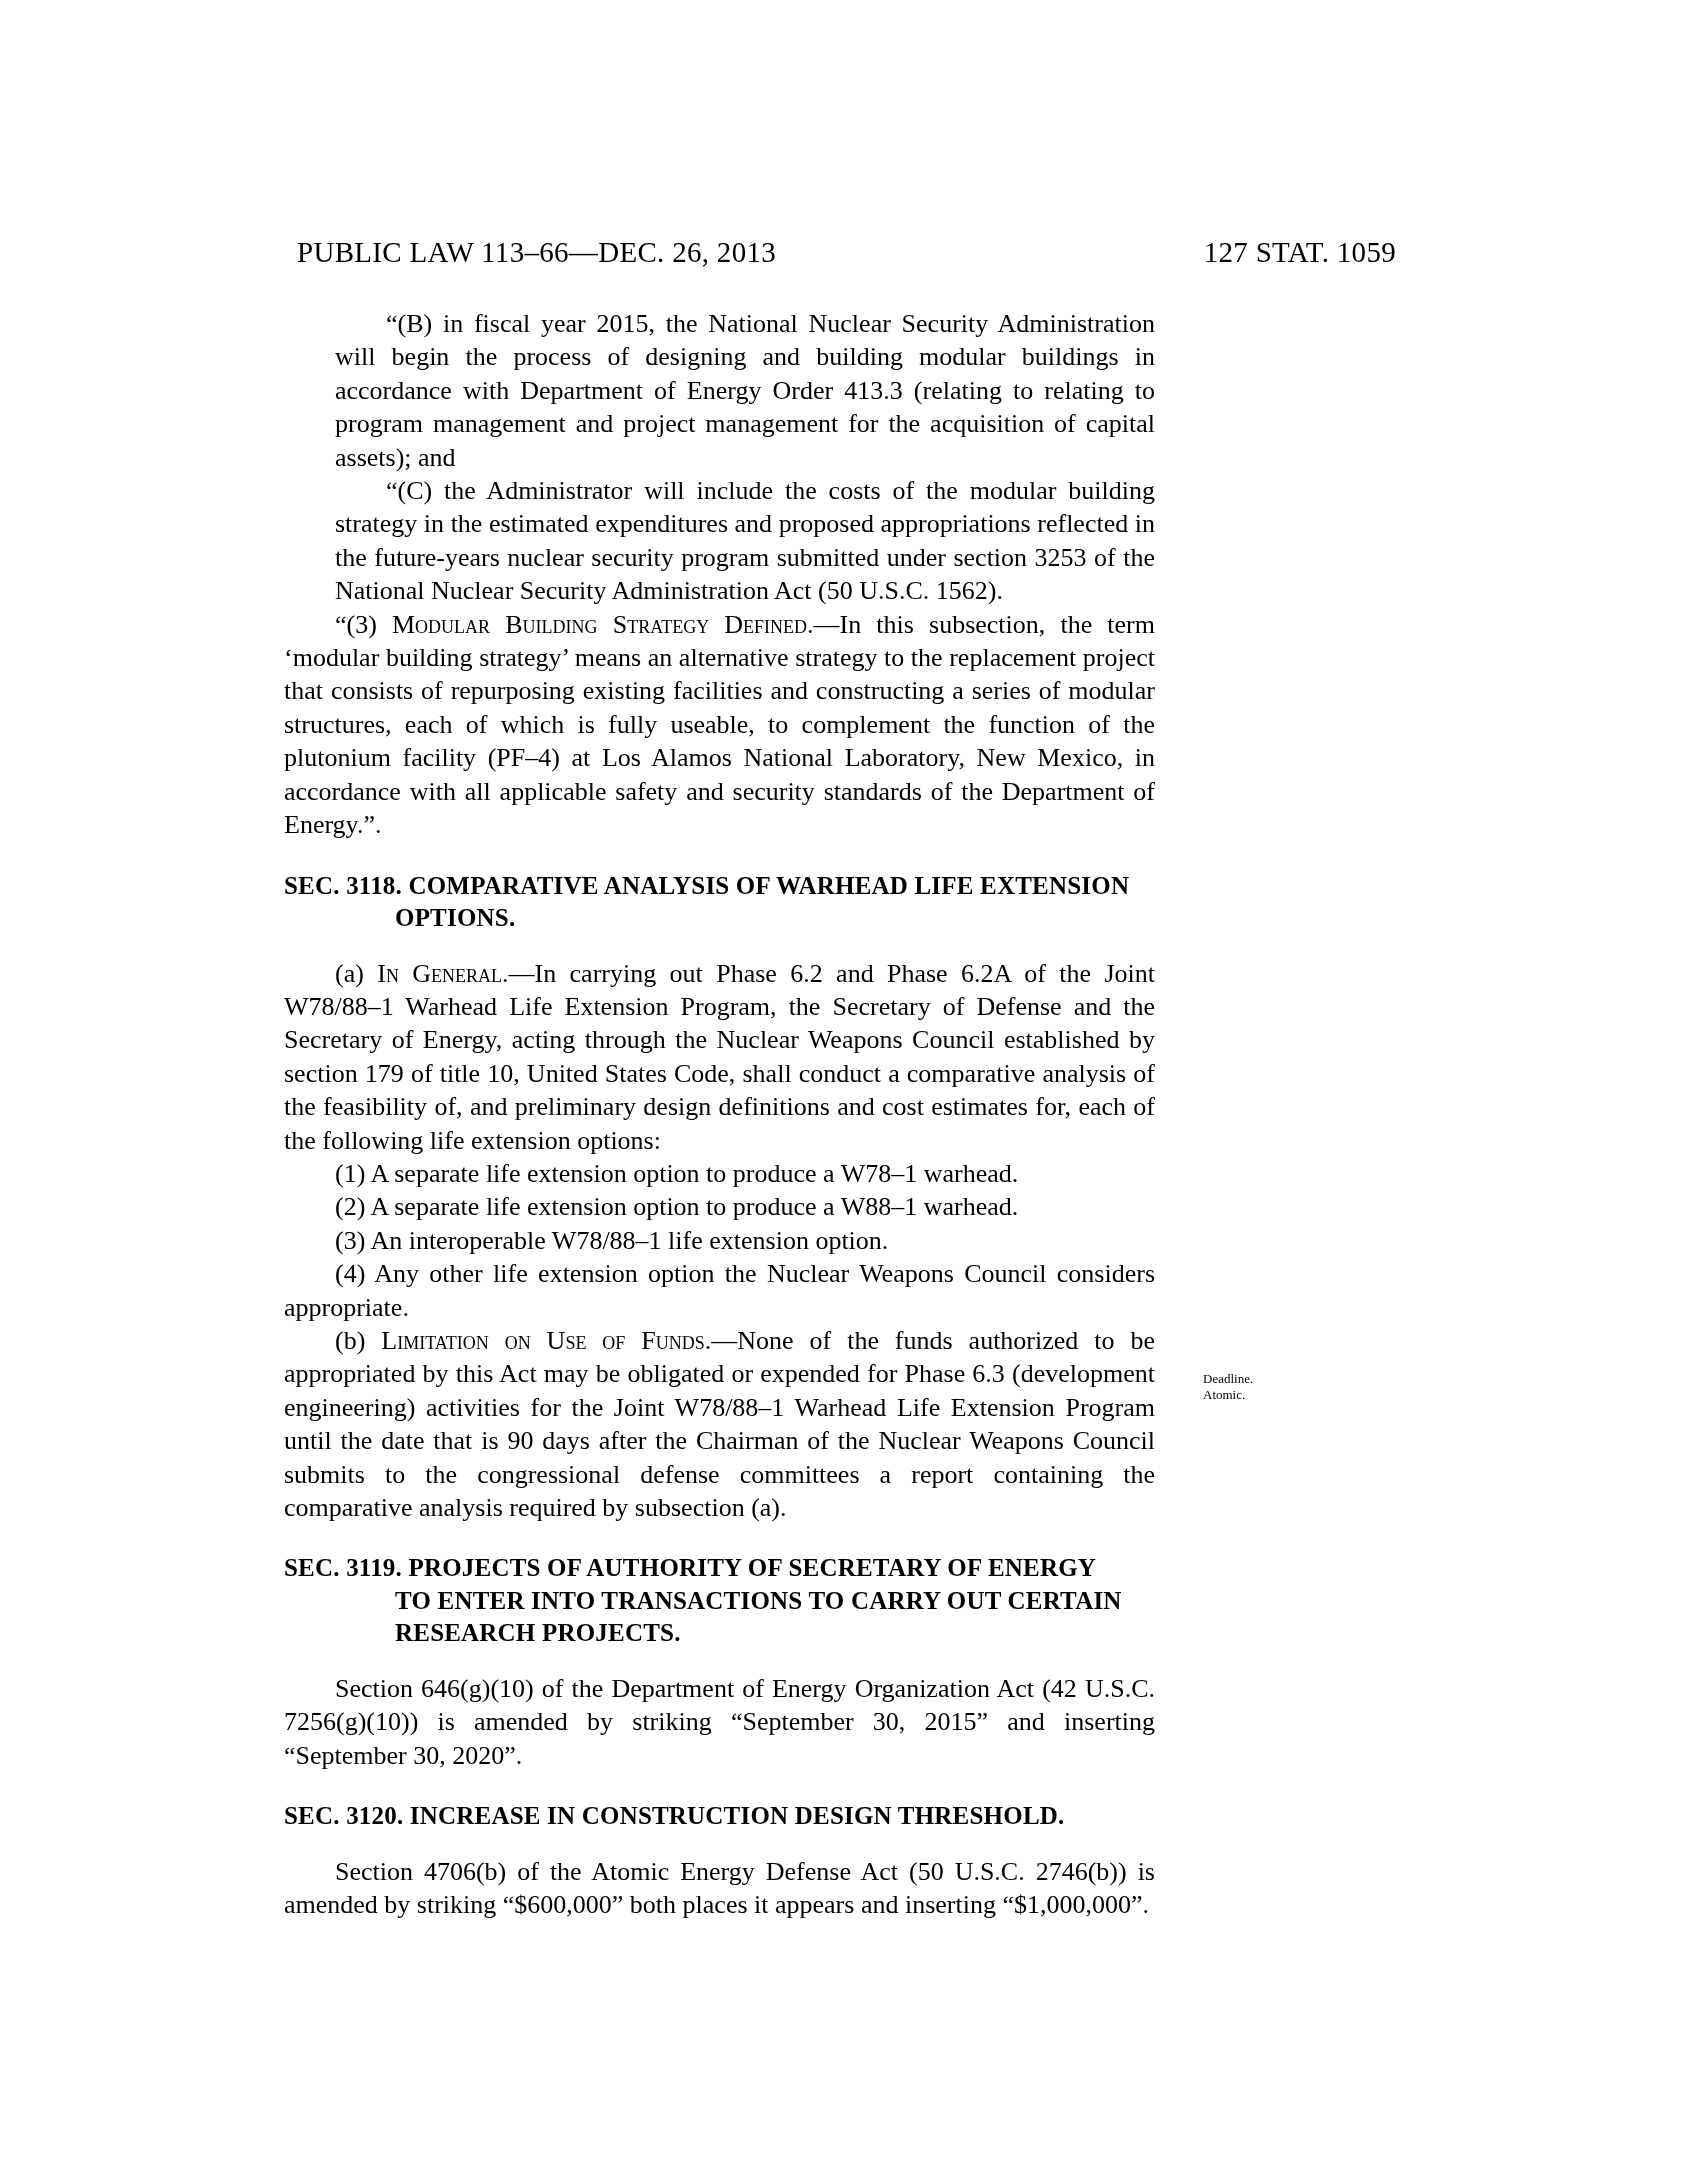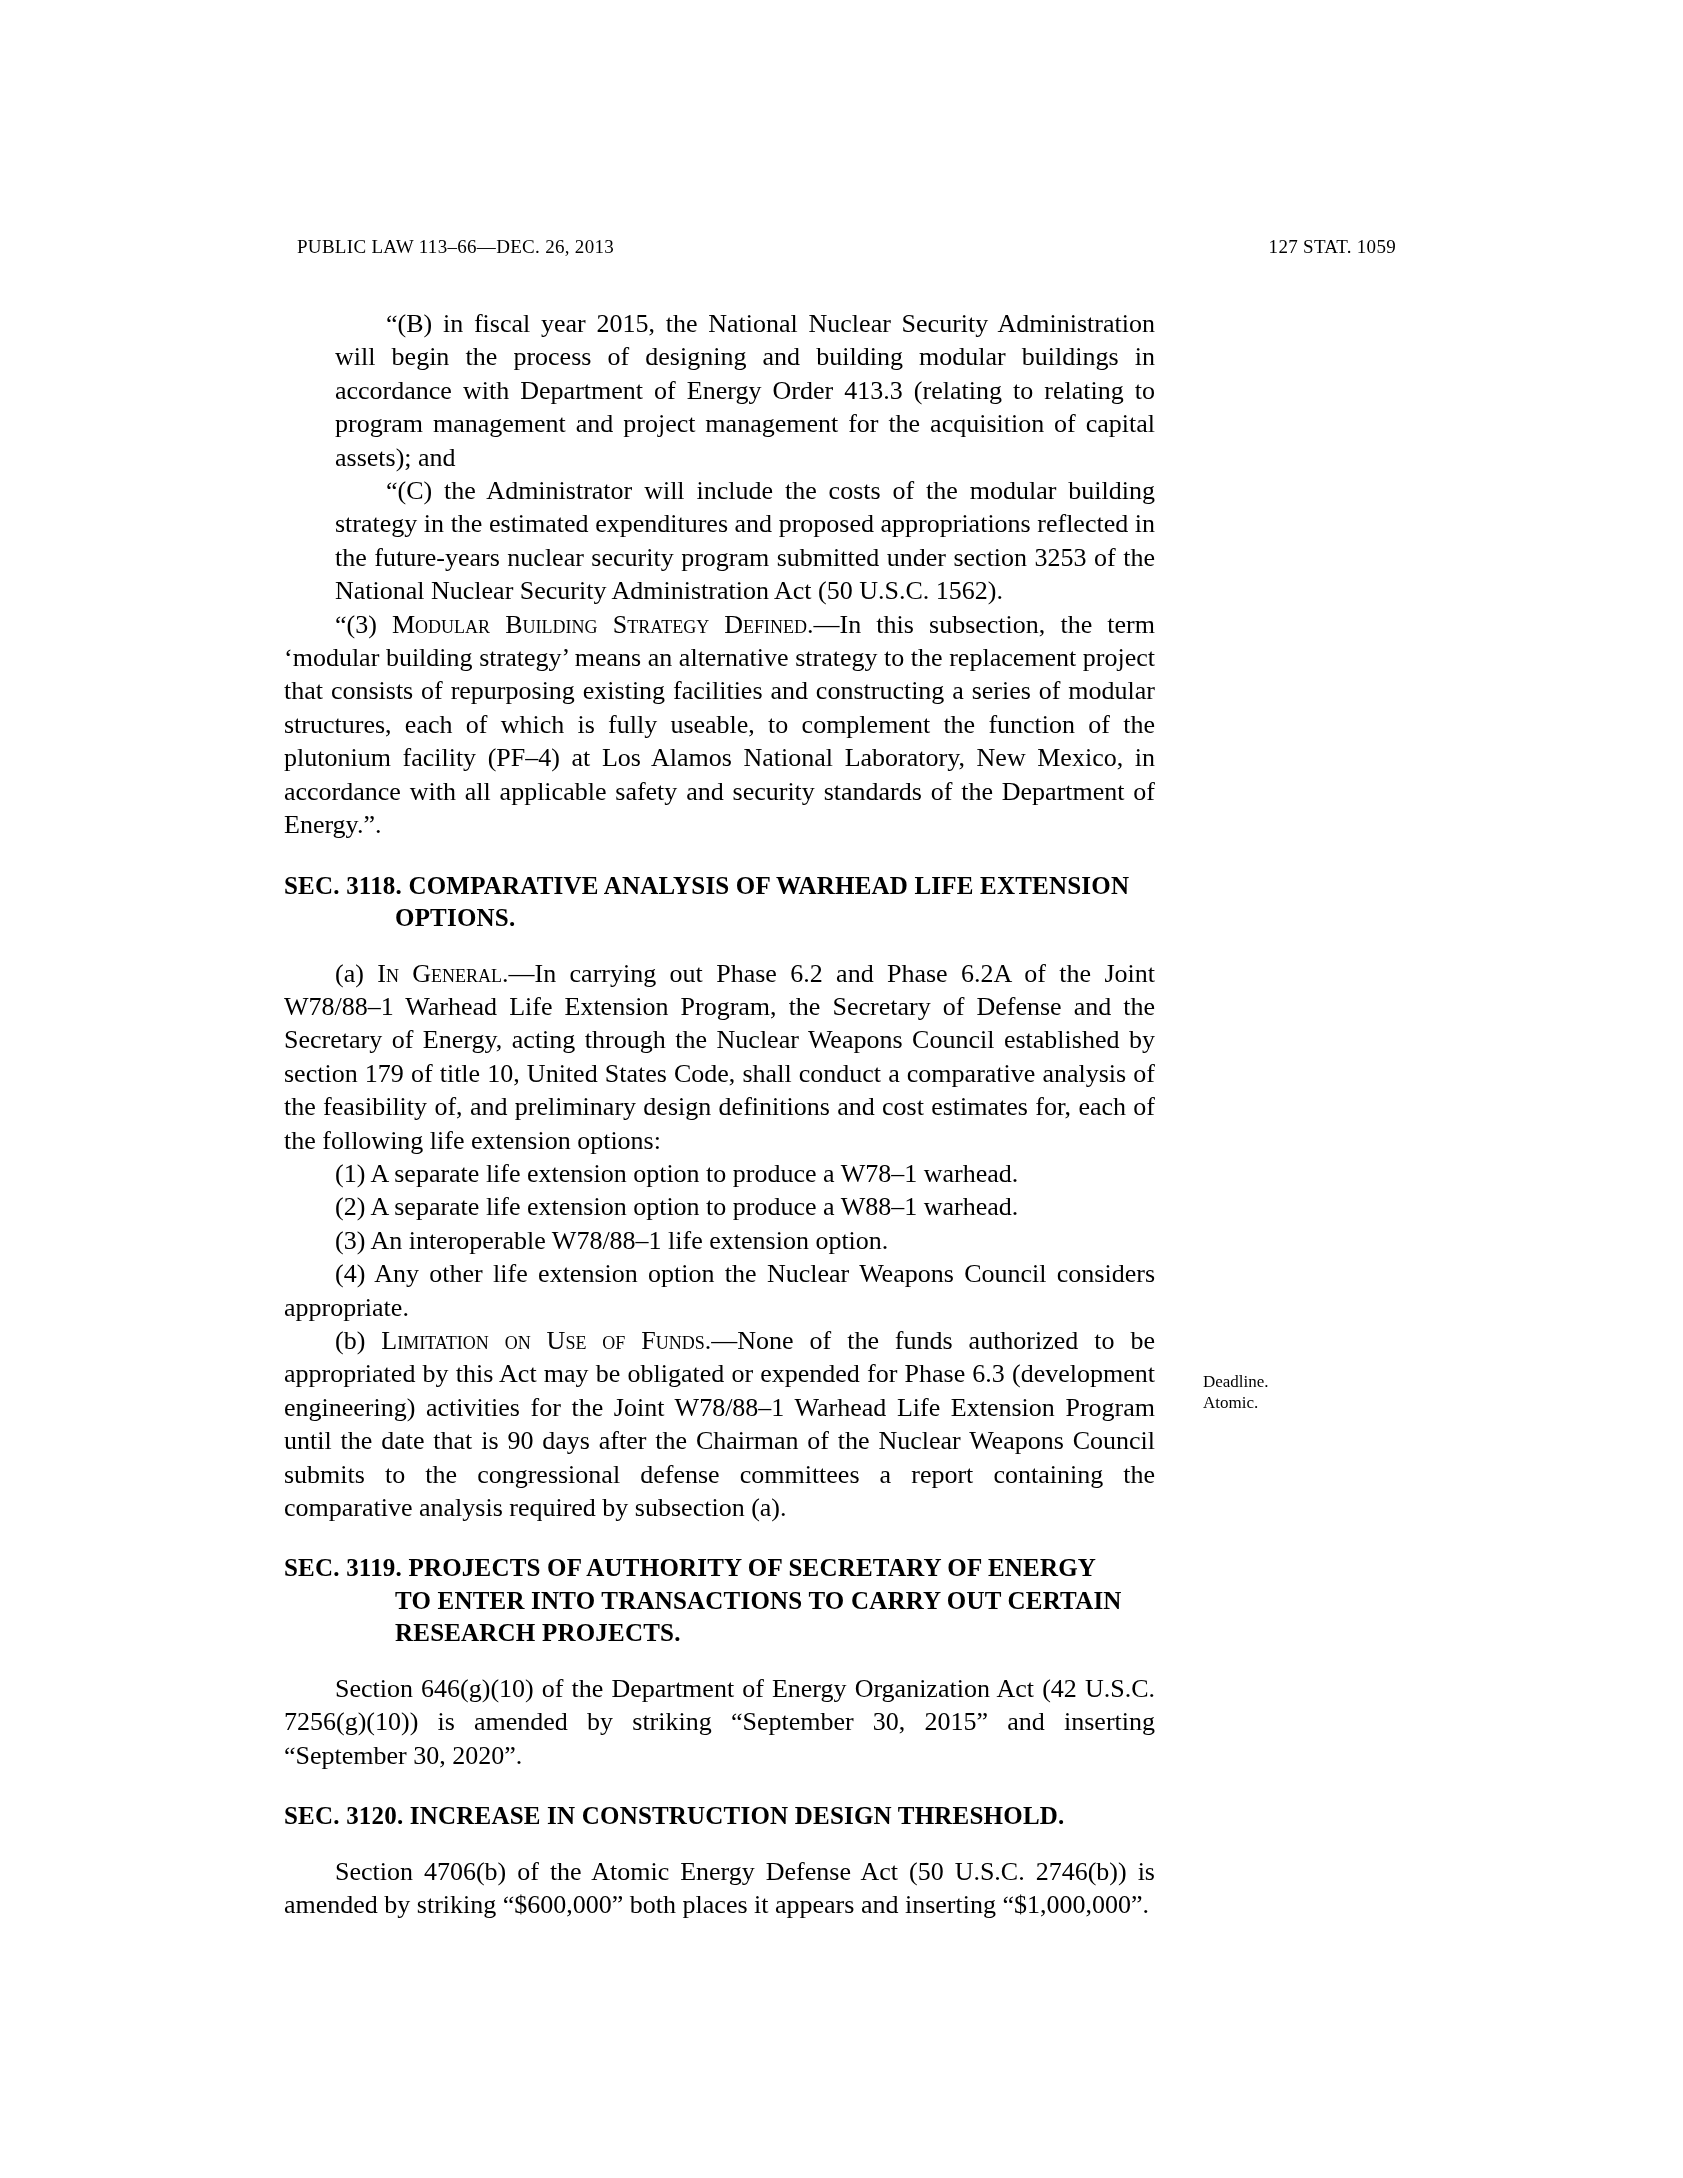--- a/index.html
+++ b/index.html
@@ -23,21 +23,21 @@
     background: #ffffff;
   }
   .header {
     position: absolute;
     left: 297px;
     top: 236px;
     width: 1099px;
     display: flex;
     justify-content: space-between;
     align-items: center;
-    font-size: 19px;
+    font-size: 29px;
     letter-spacing: 0.3px;
   }
   .header .title-left {
     white-space: nowrap;
   }
   .header .title-right {
     white-space: nowrap;
   }
   .content {
     position: absolute;
@@ -77,21 +77,21 @@
   }
   .sec-heading.single {
     margin-bottom: 0;
   }
   .gap-before {
     margin-top: 22px;
   }
   .sidenote {
     position: absolute;
     left: 1203px;
-    font-size: 17px;
+    font-size: 13px;
     line-height: 1.25;
     font-family: "Liberation Serif", serif;
     text-align: left;
   }
 </style>
 </head>
 <body>
 
 <div class="page">
 

